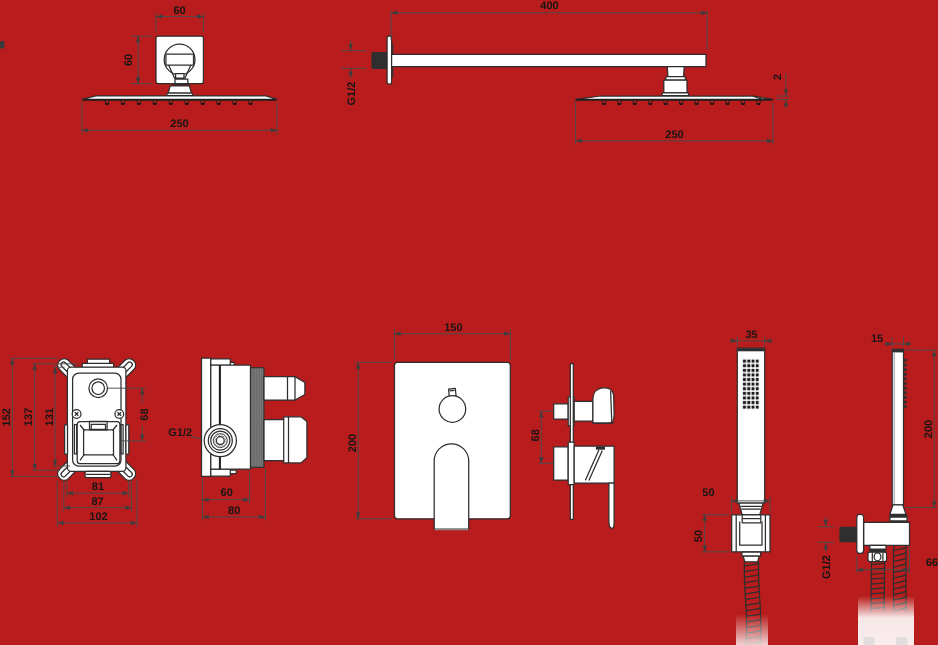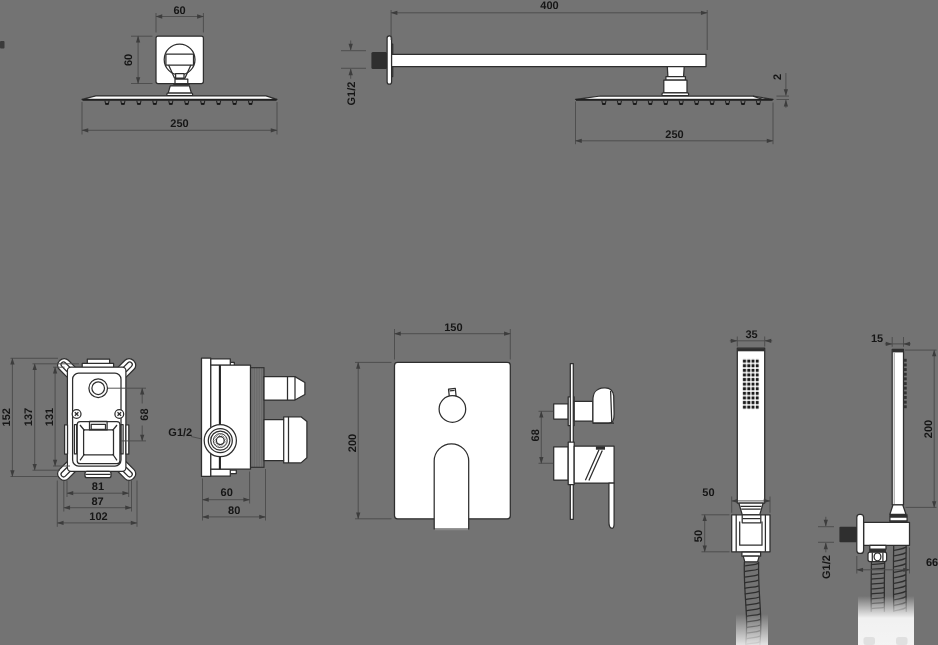--- a/index.html
+++ b/index.html
@@ -1,16 +1,16 @@
 <!DOCTYPE html>
 <html><head>
 <meta charset="utf-8">
 <style>
 html,body{margin:0;padding:0;background:#fff;}
-#page{width:938px;height:645px;background:#737373;position:relative;overflow:hidden;}
+#page{width:938px;height:645px;background:#b91c1c;position:relative;overflow:hidden;}
 text{font-family:"Liberation Sans",sans-serif;font-weight:700;font-size:11px;fill:#161616;text-rendering:geometricPrecision;}
 .o{fill:#fff;stroke:#2e2e2e;stroke-width:1.25;stroke-linejoin:round;}
 .ot{fill:none;stroke:#2e2e2e;stroke-width:1.25;stroke-linejoin:round;}
 .th{fill:none;stroke:#777;stroke-width:0.8;}
 .d{fill:none;stroke:#4d4d4d;stroke-width:0.95;}
 .dk{fill:#2f2f2f;stroke:none;}
 </style>
 </head>
 <body>
 <div id="page">

